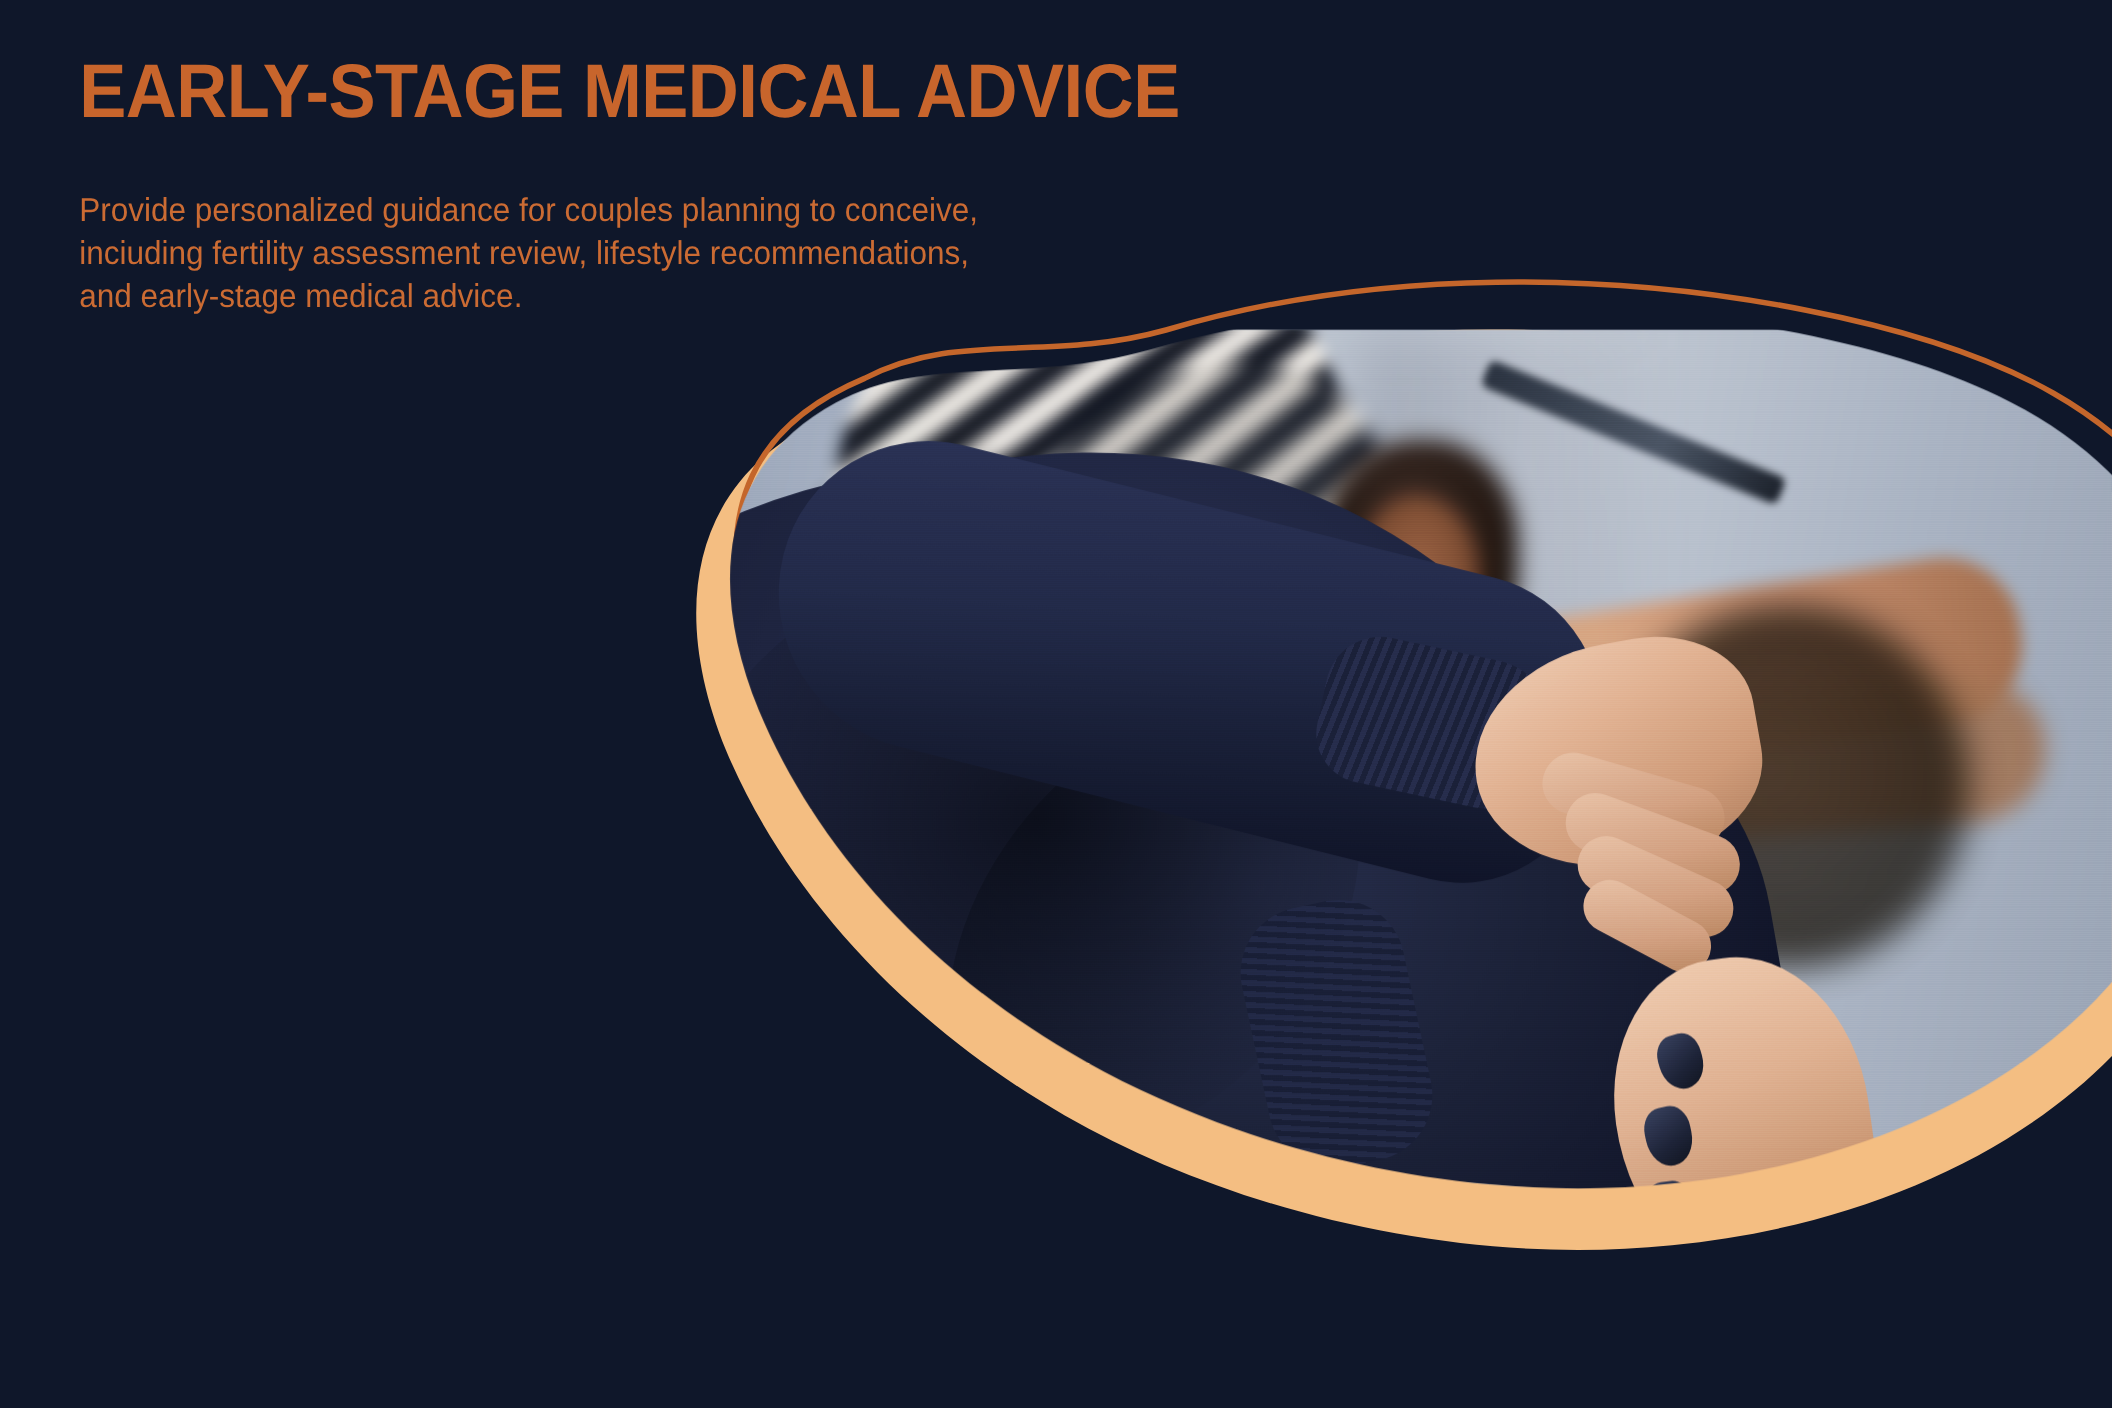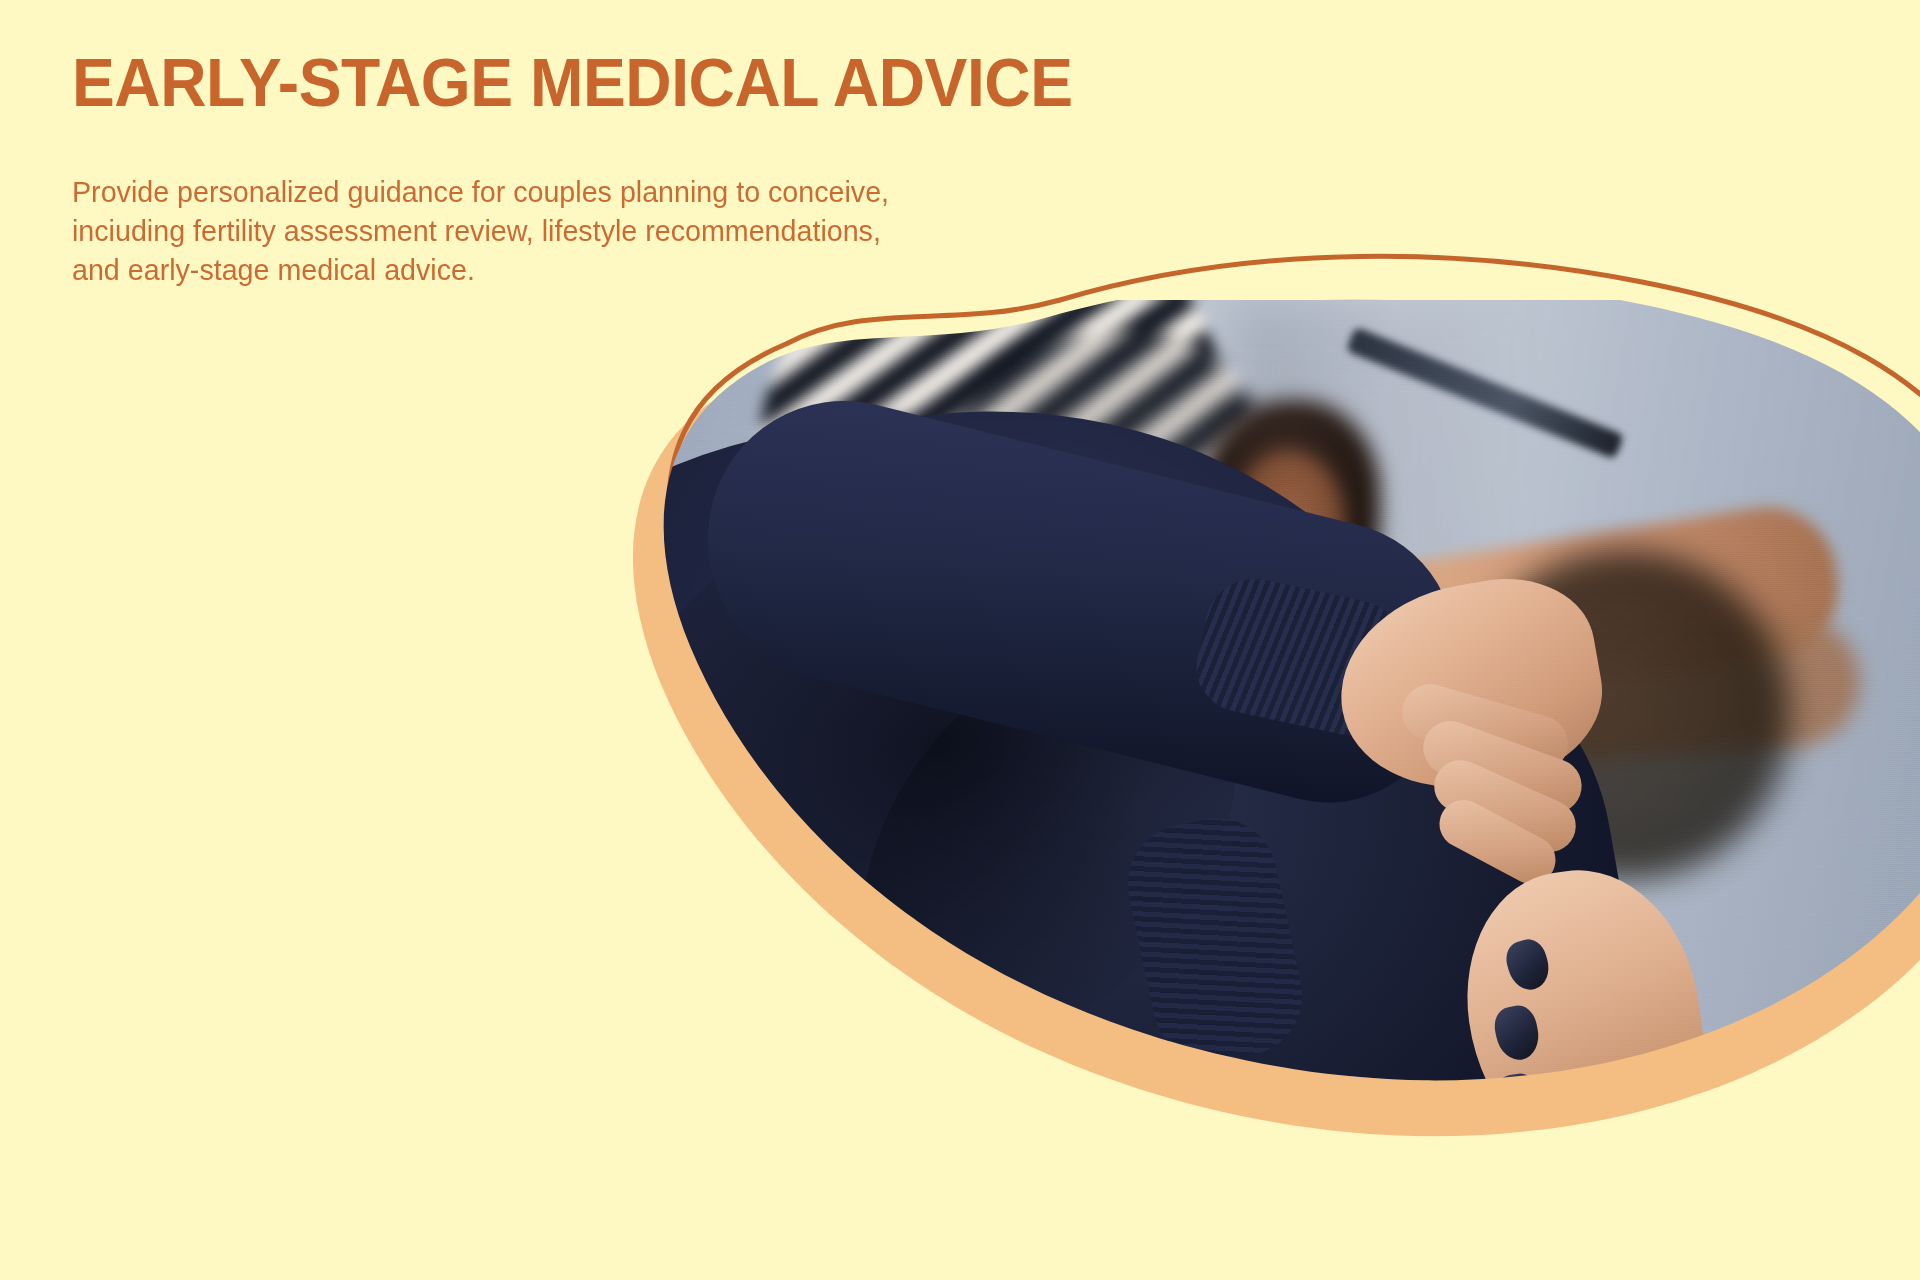--- a/index.html
+++ b/index.html
@@ -10,21 +10,21 @@
     width: 1920px;
     height: 1280px;
     overflow: hidden;
     font-family: "Liberation Sans", sans-serif;
   }
 
   #slide {
     position: relative;
     width: 1920px;
     height: 1280px;
-    background: #fef9c3;
+    background: #0f172a;
     overflow: hidden;
   }
 
   
   #text-block {
     position: absolute;
     left: 72px;
     top: 44px;
     width: 1180px;
   }

